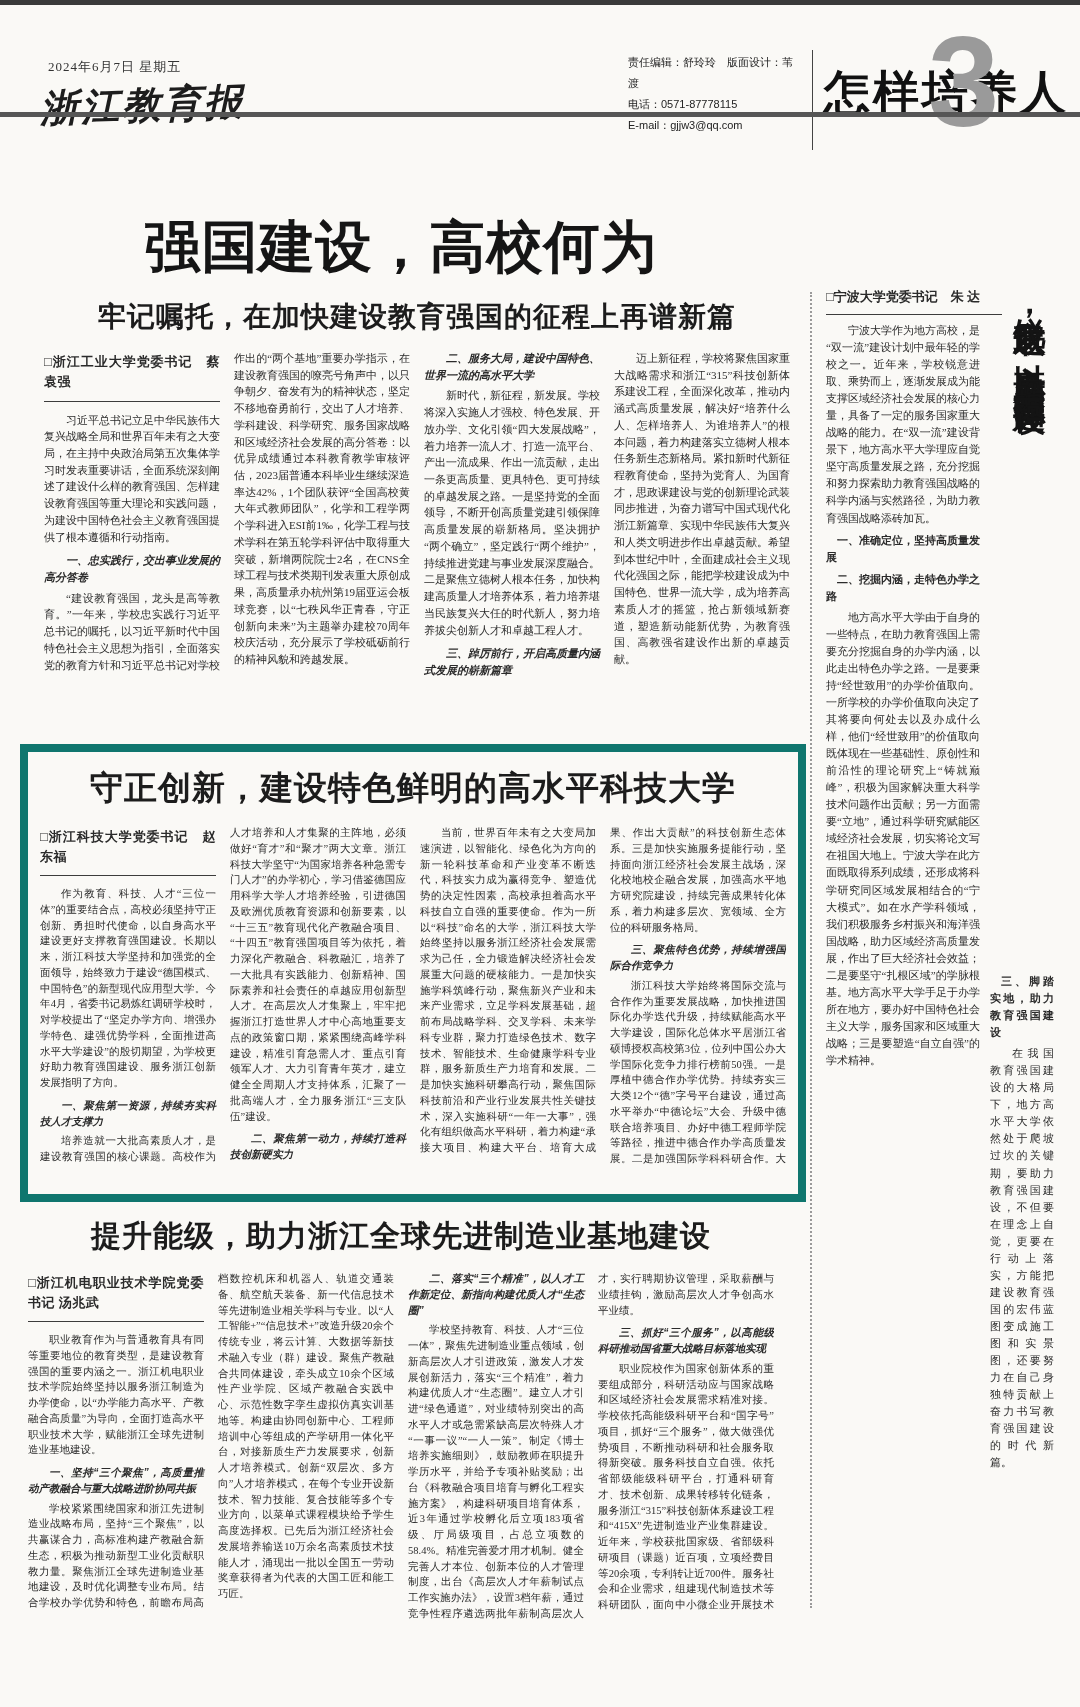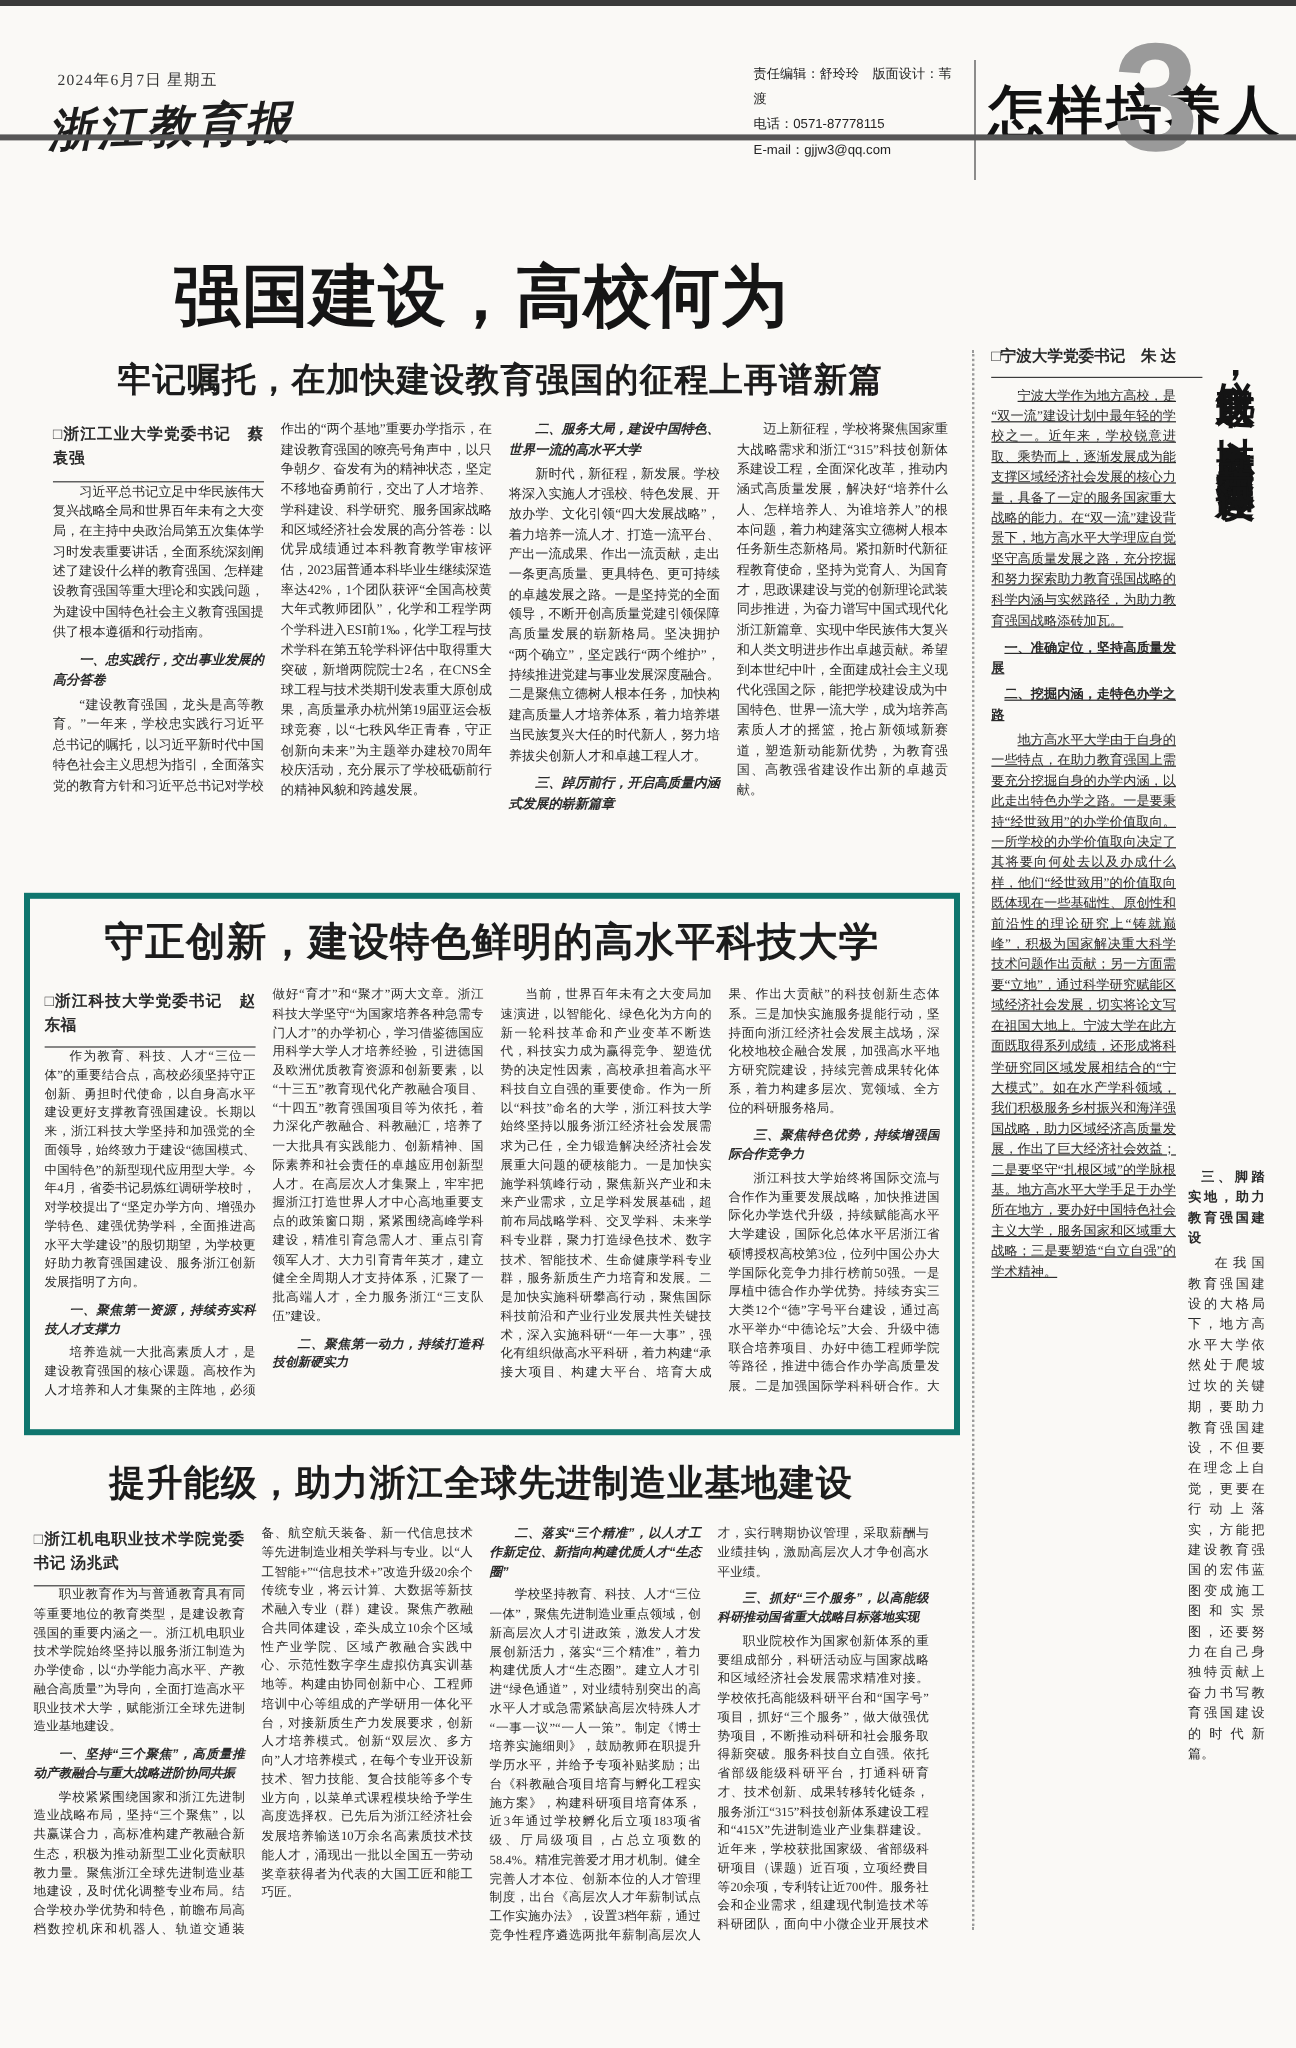--- a/index.html
+++ b/index.html
@@ -27,41 +27,41 @@
   
   .banner{position:absolute;left:28px;top:210px;width:746px;text-align:center;
     font-size:56px;font-weight:900;letter-spacing:1px;color:#151515;}
   
   .art-title{ text-align:center;font-weight:bold;color:#1c1c1c;letter-spacing:1px;}
   .art-body{column-gap:14px;text-align:justify;overflow:hidden;}
   .art-body p{margin:0;}
   .art-body p.para{text-indent:2em;}
   .art-body p.sub{font-weight:bold;text-indent:2em;margin:7px 0 4px 0;
     font-family:"Liberation Sans","DejaVu Sans",sans-serif;font-style:italic;}
-  .byline{font-weight:bold;border-bottom:1.5px solid #3c3c3c;padding:2px 0 9px 0;
+  .byline{font-weight:bold;border-bottom:1.5px solid #3c3c3c;padding:2px 0 9px 0;margin-bottom:10px;
     break-inside:avoid;font-size:13px;letter-spacing:.5px;}
   
   #a1{position:absolute;left:44px;top:298px;width:746px;}
   #a1 .art-title{font-size:28px;}
   #a1 .art-body{margin-top:14px;columns:4;height:348px;font-size:11px;line-height:1.52;}
   
   #a2{position:absolute;left:20px;top:744px;width:746px;height:418px;
-    border:5px solid #0f766e;background:#faf9f6;padding:14px 12px 10px 12px;}
+    border:8px solid #0f766e;background:#faf9f6;padding:14px 12px 10px 12px;}
   #a2 .art-title{font-size:33px;}
   #a2 .art-body{margin-top:14px;columns:4;height:346px;font-size:10.5px;line-height:1.5;}
   
   #a3{position:absolute;left:28px;top:1216px;width:746px;}
   #a3 .art-title{font-size:30px;}
   #a3 .art-body{margin-top:14px;columns:4;height:352px;font-size:10.5px;line-height:1.5;}
   
   .dotted-divider{position:absolute;left:810px;top:292px;height:1316px;border-left:2px dotted #9a9a9a;}
   .sb-byline{position:absolute;left:826px;top:288px;width:176px;font-weight:bold;font-size:13px;
     white-space:nowrap;border-bottom:1.5px solid #3c3c3c;padding-bottom:8px;}
   .sb-colA{position:absolute;left:826px;top:322px;width:154px;height:1288px;overflow:hidden;
-    font-size:11px;line-height:1.55;text-align:justify;text-decoration:underline;}
+    font-size:11px;line-height:1.55;text-align:justify;}
   .sb-colA p,.sb-colB p{margin:0;}
   .sb-colA p.para,.sb-colB p.para{text-indent:2em;}
   .sb-colA p.sub,.sb-colB p.sub{font-weight:bold;text-indent:1em;margin:5px 0 4px 0;
     font-family:"Liberation Sans","DejaVu Sans",sans-serif;}
   .sb-vtitle{position:absolute;left:990px;top:292px;height:664px;width:62px;
     writing-mode:vertical-rl;font-size:32px;font-weight:900;letter-spacing:3px;color:#141414;
     font-family:"Liberation Sans","DejaVu Sans",sans-serif;}
   .sb-colB{position:absolute;left:990px;top:968px;width:64px;height:642px;overflow:hidden;
     font-size:11px;line-height:1.55;text-align:justify;}
 </style>

